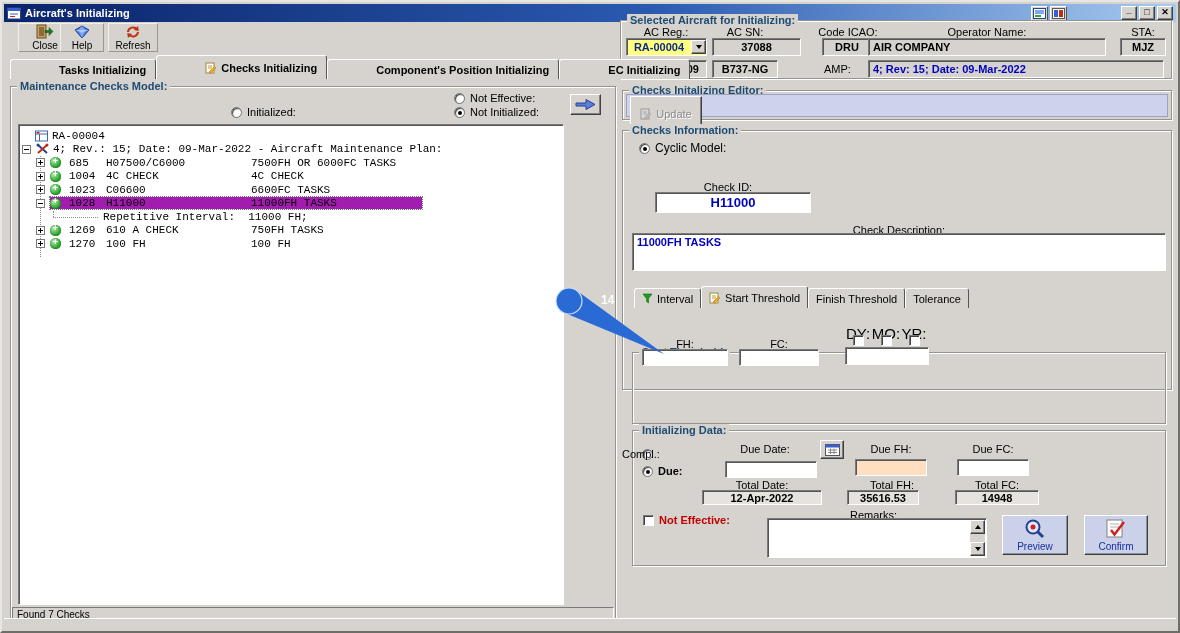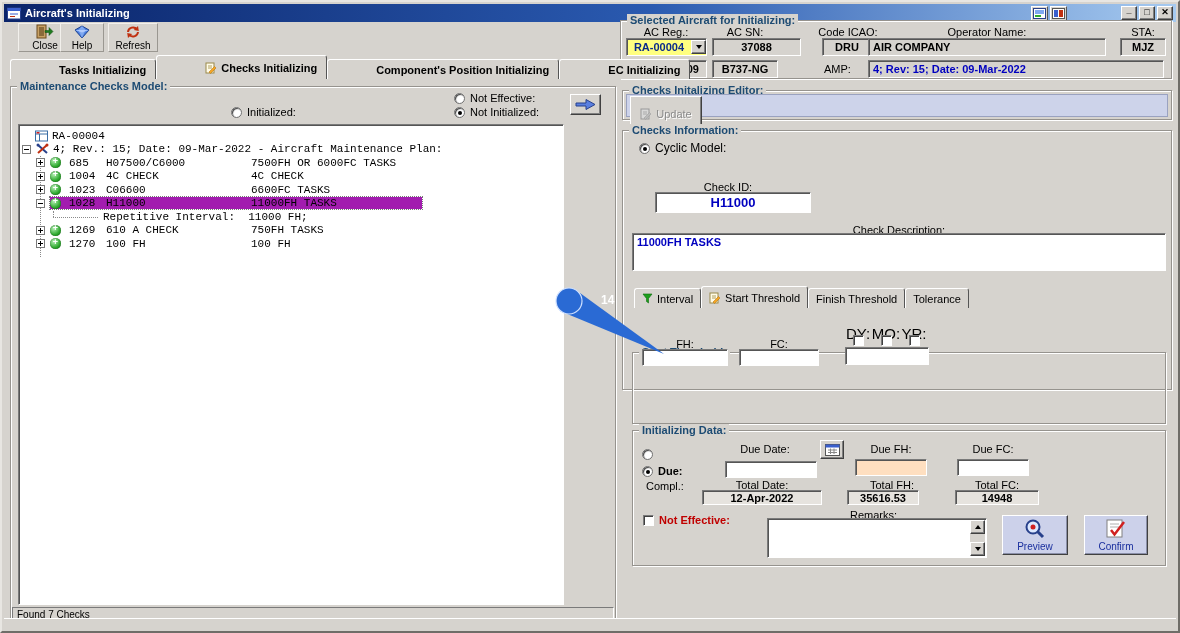--- a/index.html
+++ b/index.html
@@ -392,21 +392,21 @@
   <span class="lblc sm" style="left:912px; top:323px;">YR:</span>
   <span class="cb" style="left:851px; top:333px;"></span>
   <span class="cb" style="left:879px; top:333px;"></span>
   <span class="cb" style="left:907px; top:333px;"></span>
   <div class="fld" style="left:843px; top:345px; width:84px; height:18px;"></div>
 
   <div class="grp" style="left:630px; top:428px; width:534px; height:136px;">
     <span class="grp-title">Initializing Data:</span>
   </div>
   <span class="radio" style="left:640px; top:447px;"></span>
-  <span class="lbl" style="left:644px; top:446px;margin-top:32px;">Compl.:</span>
+  <span class="lbl" style="left:620px; top:446px;">Compl.:</span>
   <span class="radio on" style="left:640px; top:464px;"></span>
   <span class="lbl" style="left:656px; top:463px; font-weight:bold;">Due:</span>
 
   <span class="lblc" style="left:763px; top:441px;">Due Date:</span>
   <div class="raised" style="position:absolute; left:818px; top:438px; width:24px; height:19px; display:flex; align-items:center; justify-content:center;">
     <span>
       <svg width="15" height="13">
           <rect x="0.5" y="1.5" width="14" height="11" fill="#fff" stroke="#555"></rect>
           <rect x="0.5" y="1.5" width="14" height="3" fill="#3a5fcd"></rect>
           <g stroke="#888">

